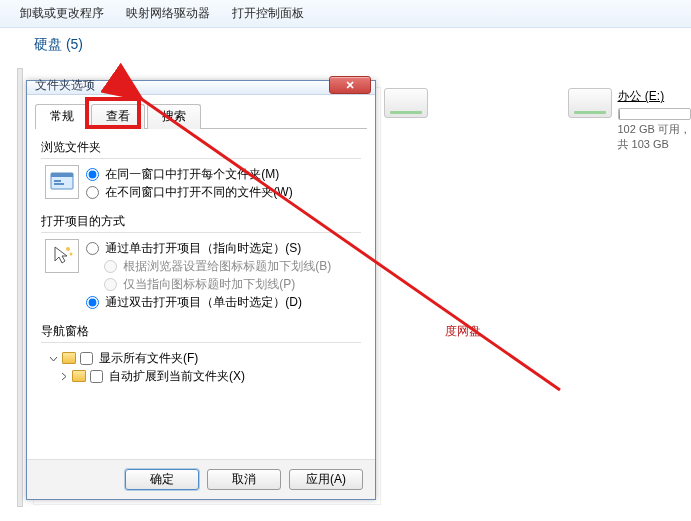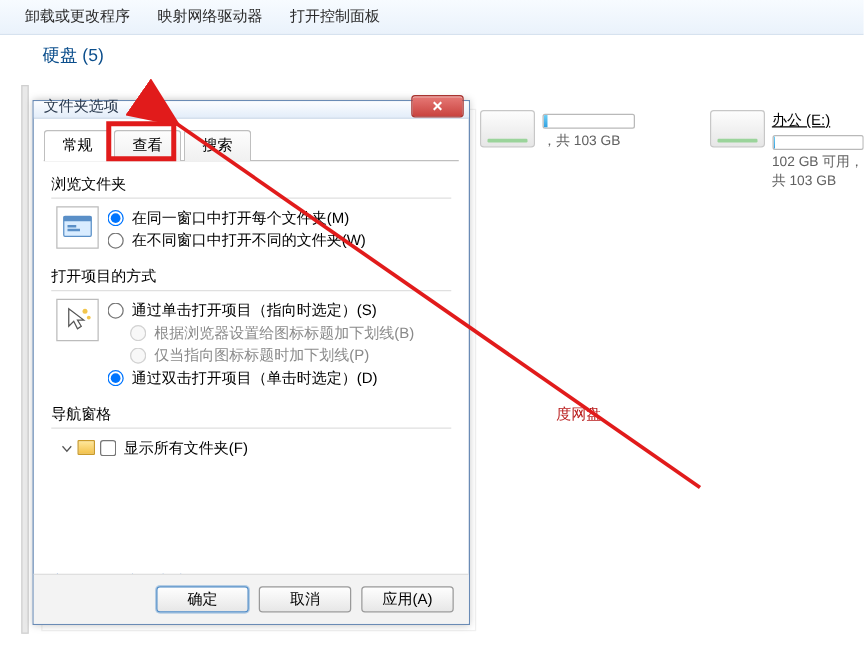--- a/index.html
+++ b/index.html
@@ -227,27 +227,20 @@
 </div>
 
 <div class="content">
   <div class="left-vbar"></div>
   <div class="section-title">硬盘 (5)</div>
 
   <div class="drives">
     <div class="drive">
       <div class="drive-top">
         <div class="drive-icon"></div>
-        <div style="flex:1">
-          <div class="drive-label"></div>
-          <div class="drive-bar">
-              <div class="drive-bar-fill" style="width:4%"></div>
-            </div>
-          <div class="drive-sub">，共 103 GB</div>
-        </div>
       </div>
     </div>
     <div class="drive">
       <div class="drive-top">
         <div class="drive-icon"></div>
         <div style="flex:1">
           <div class="drive-label">办公 (E:)</div>
           <div class="drive-bar">
               <div class="drive-bar-fill" style="width:2%"></div>
             </div>
@@ -340,20 +333,32 @@
                   <svg viewBox="0 0 9 9">
                     <path d="M1 3 L4.5 7 L8 3" fill="none" stroke="#555"></path>
                   </svg>
                 </span>
               <span class="folder-icon"></span>
               <label class="row" style="margin:0">
                   <input type="checkbox" style="">
                   <span>显示所有文件夹(F)</span>
                 </label>
             </div>
+            <div class="tree-item" style="margin-left:10px">
+              <span class="tree-toggle">
+                  <svg viewBox="0 0 9 9">
+                    <path d="M3 1 L7 4.5 L3 8" fill="none" stroke="#555"></path>
+                  </svg>
+                </span>
+              <span class="folder-icon"></span>
+              <label class="row" style="margin:0">
+                  <input type="checkbox" style="">
+                  <span>自动扩展到当前文件夹(X)</span>
+                </label>
+            </div>
           </div>
         </div>
       </div>
 
     </div>
 
     <div class="help-row">
       <span class="link">我如何更改文件夹选项?</span>
     </div>
 

